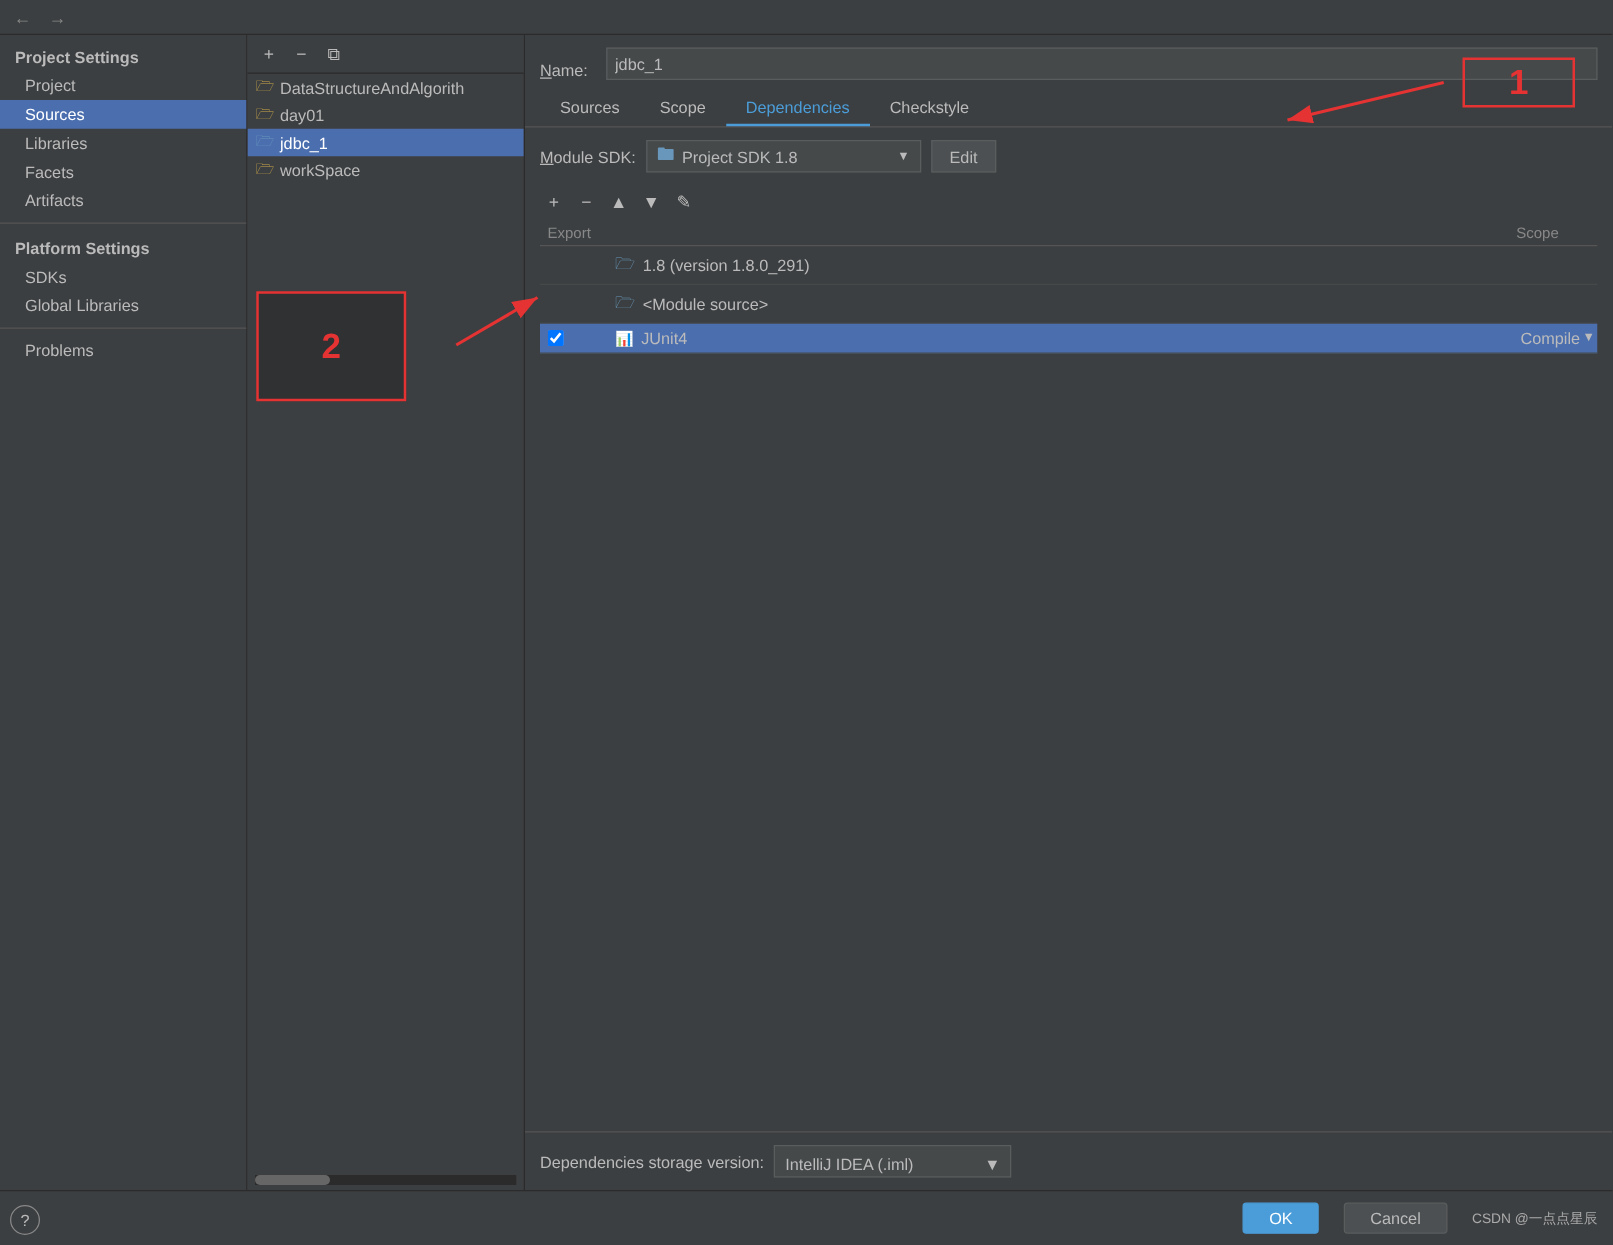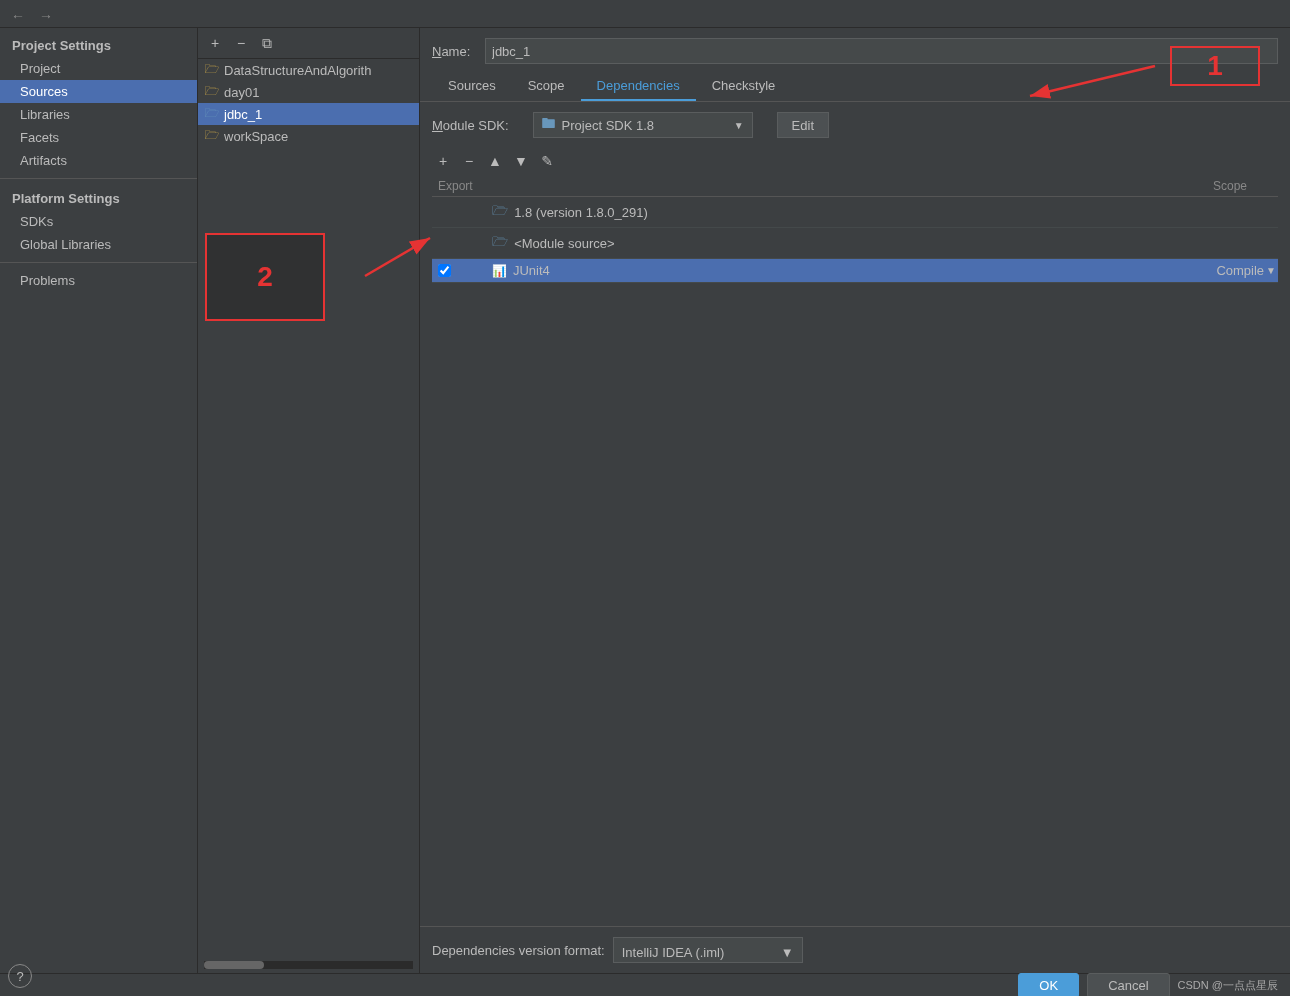--- a/index.html
+++ b/index.html
@@ -125,21 +125,21 @@
     .right-panel {
       flex: 1;
       display: flex;
       flex-direction: column;
       background: #3c3f41;
     }
 
     
     .name-row {
       display: flex;
-      align-items: center;
+      align-items: flex-end;
       padding: 10px 12px 8px 12px;
       gap: 8px;
     }
     .name-label {
       color: #bbbbbb;
       font-size: 13px;
       min-width: 45px;
     }
     .name-label u { text-decoration: underline; }
     .name-input {
@@ -170,21 +170,21 @@
     .tab.active {
       color: #4b9dd9;
       border-bottom: 2px solid #4b9dd9;
     }
 
     
     .sdk-row {
       display: flex;
       align-items: center;
       padding: 10px 12px 8px 12px;
-      gap: 24px;
+      gap: 8px;
     }
     .sdk-label {
       color: #bbbbbb;
       font-size: 13px;
     }
     .sdk-label u { text-decoration: underline; }
     .sdk-dropdown {
       display: flex;
       align-items: center;
       background: #45494a;
@@ -271,28 +271,28 @@
       height: 26px;
       min-width: 190px;
       cursor: pointer;
       gap: 6px;
       font-size: 13px;
       color: #bbbbbb;
     }
 
     
     .bottom-bar {
-      height: 23px;
+      height: 44px;
       background: #3c3f41;
       border-top: 1px solid #2b2b2b;
       display: flex;
       align-items: center;
       justify-content: flex-end;
       padding: 0 12px;
-      gap: 8px;
+      gap: 20px;
     }
     .bottom-btn {
       padding: 4px 20px;
       font-size: 13px;
       cursor: pointer;
       border: 1px solid #5a5d5e;
       border-radius: 3px;
     }
     .bottom-btn.primary {
       background: #4b9dd9;
@@ -503,21 +503,21 @@
           <span>JUnit4</span>
         </div>
         <div class="dep-row-scope">
           <span>Compile</span>
           <span class="scope-dropdown-arrow">▼</span>
         </div>
       </div>
     </div>
 
     <div class="storage-row">
-      <span class="storage-label">Dependencies version format:</span>
+      <span class="storage-label">Dependencies storage version:</span>
       <div class="storage-dropdown">
         <span>IntelliJ IDEA (.iml)</span>
         <span style="margin-left:auto;">▼</span>
       </div>
     </div>
   </div>
 
   <div class="annot1">
     <span>1</span>
   </div>

